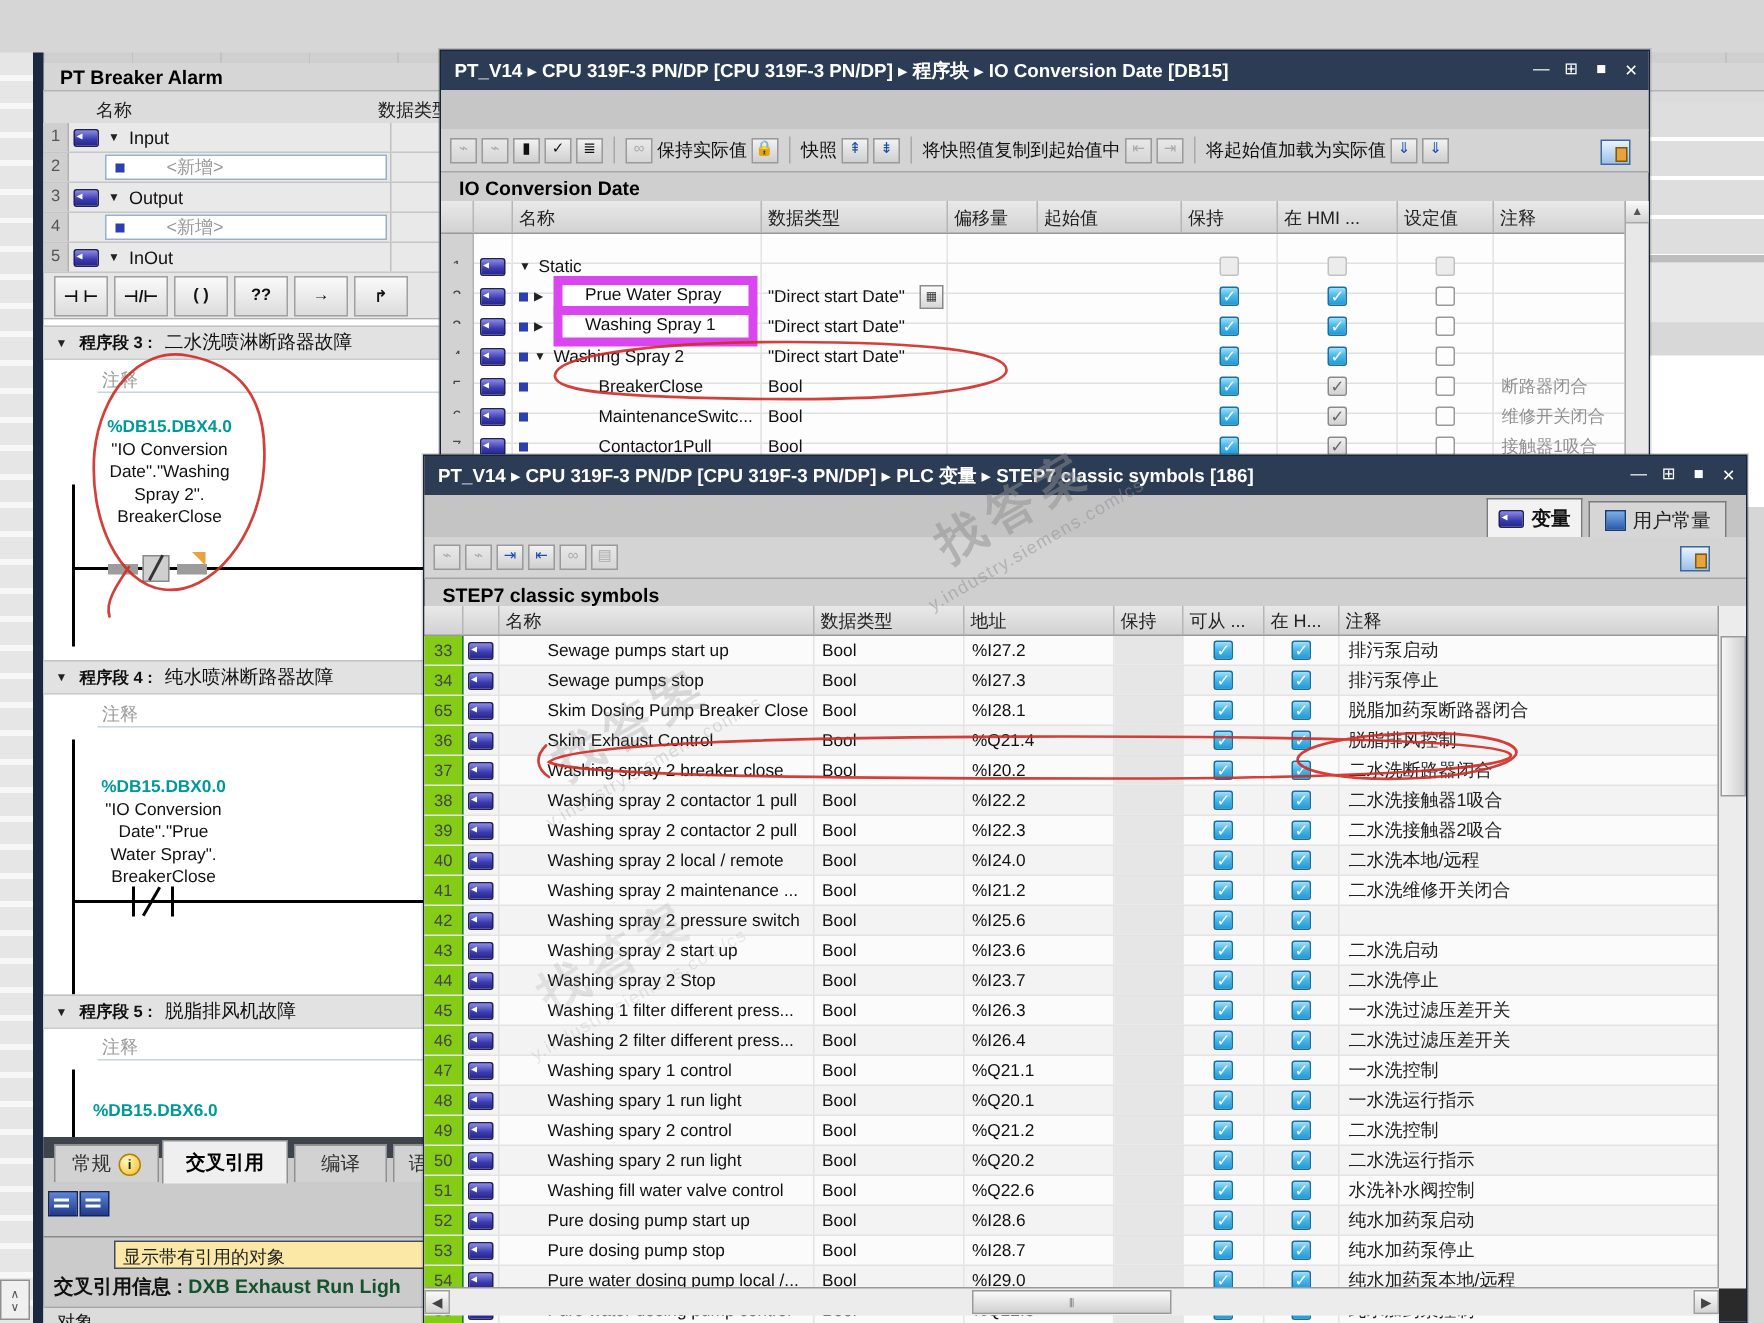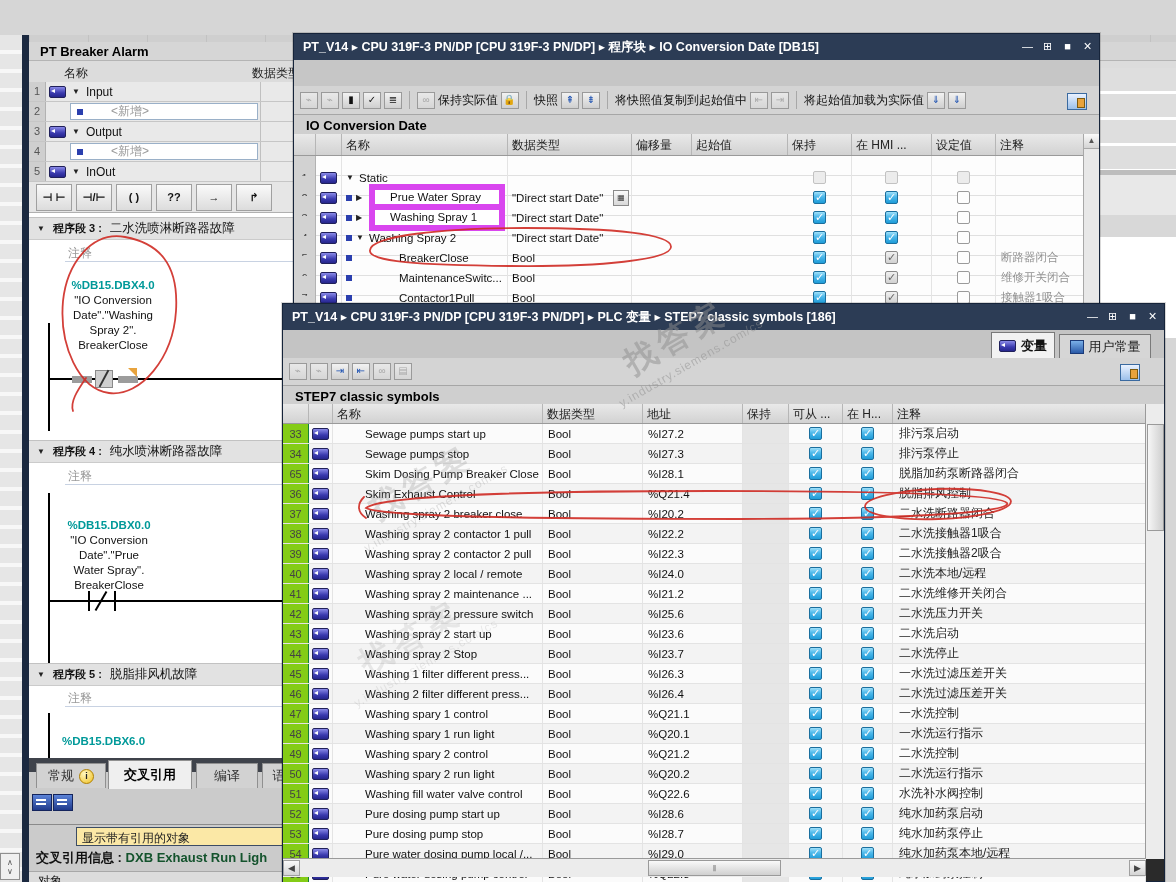--- a/index.html
+++ b/index.html
@@ -908,21 +908,20 @@
             <div class="namecell">Washing spray 2 pressure switch</div>
             <div class="typec">Bool</div>
             <div class="addrc">%I25.6</div>
             <div class="keepc"></div>
             <div class="ckc" style="justify-content:center;">
               <span class="ck ck-checked"></span>
             </div>
             <div class="ckc" style="justify-content:center;">
               <span class="ck ck-checked"></span>
             </div>
-            <div class="cmtc2">二水洗压力开关</div>
           </div>
 
           <div class="sym-grid symrow">
             <div class="num">43</div>
             <div class="ic">
               <span class="tag"></span>
             </div>
             <div class="namecell">Washing spray 2 start up</div>
             <div class="typec">Bool</div>
             <div class="addrc">%I23.6</div>

